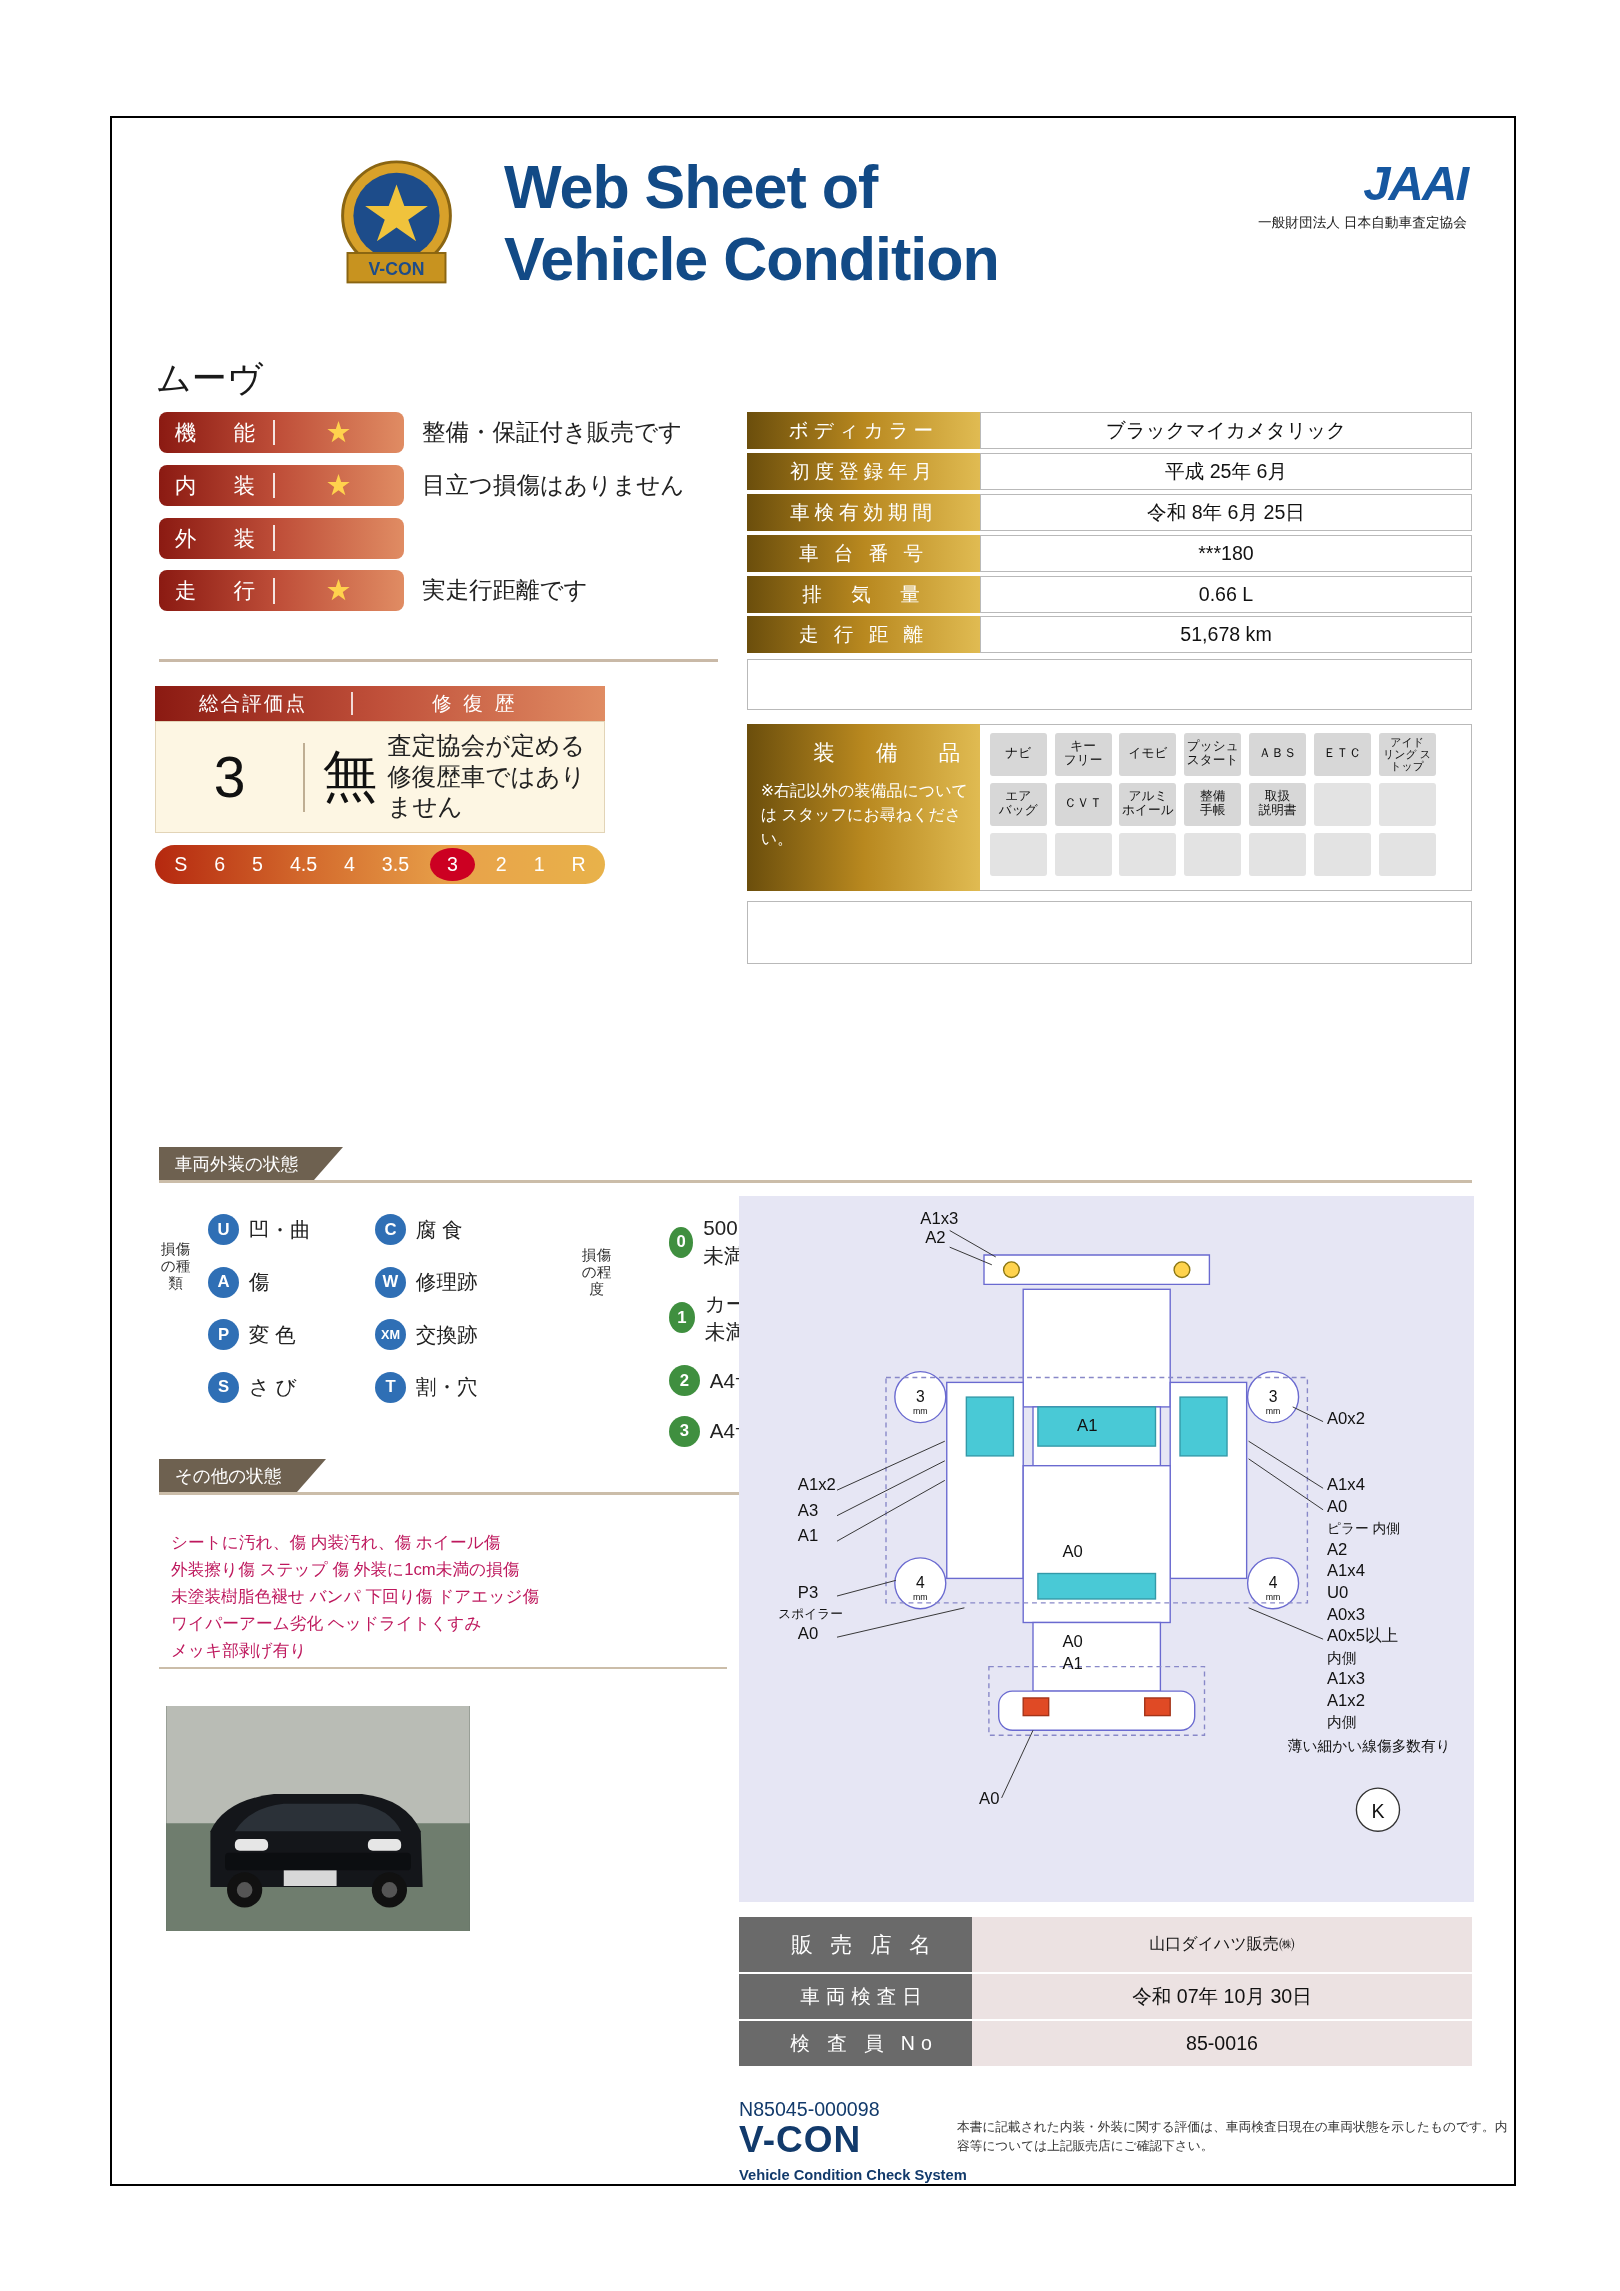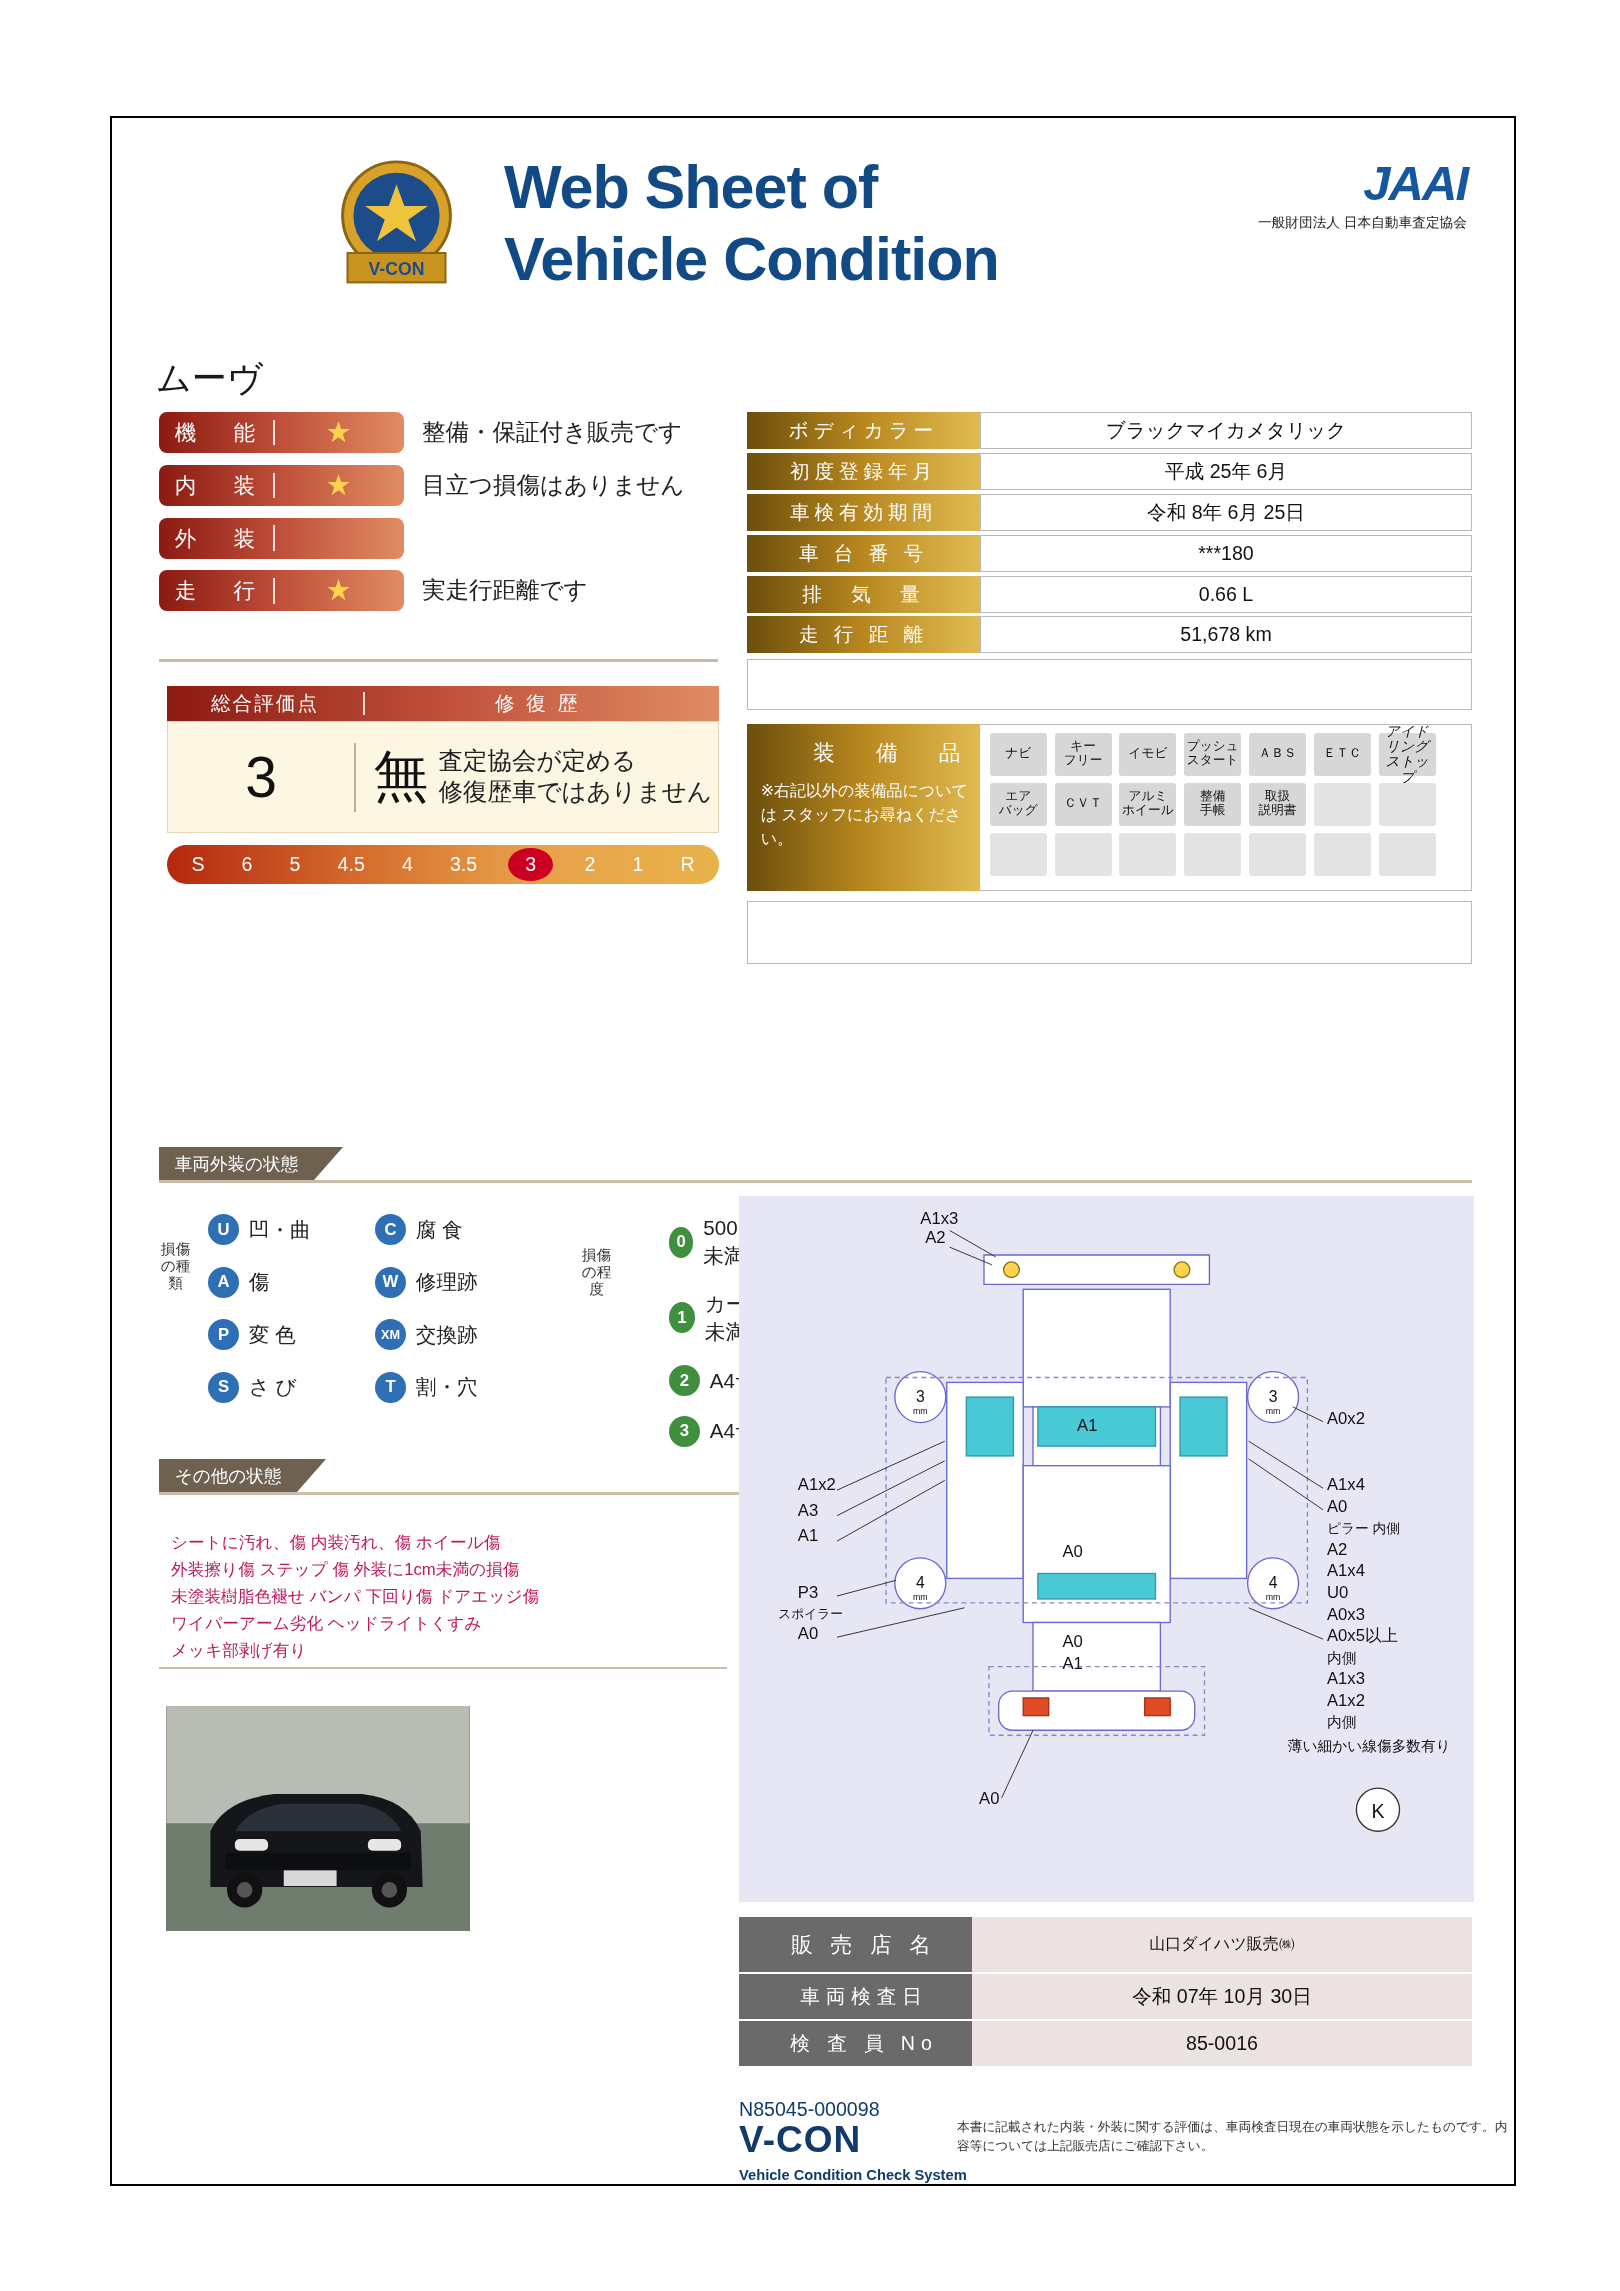--- a/index.html
+++ b/index.html
@@ -22,21 +22,21 @@
   .rate-lab{position:absolute;left:0;top:0;width:245px;height:41px;border-radius:8px;
     background:linear-gradient(to right,#8b1a12,#c0503a,#e08c63);color:#fff;font-size:21.6px;
     display:flex;align-items:center;}
   .rate-lab .t{width:108px;text-align:center;letter-spacing:7.8px;padding-left:5.9px;}
   .rate-lab .bar{width:2px;height:25.5px;background:#fff;opacity:.85;}
   .star{position:absolute;left:165px;top:5.9px;width:29px;height:29px;color:#ffd24d;font-size:29px;line-height:29px;text-align:center;}
   .rate-txt{position:absolute;left:263px;top:3.9px;font-size:23.5px;color:#222;}
   .hr-line{position:absolute;left:47px;width:559px;height:2.9px;background:#c9b9a7;}
 
   
-  .spanel{position:absolute;left:55px;top:568px;width:552px;}
+  .spanel{position:absolute;left:43px;top:568px;width:450px;}
   .spanel-head{height:35px;background:linear-gradient(to right,#8b1a12,#c0503a,#e08c63);color:#fff;font-size:19.6px;display:flex;align-items:center;}
   .spanel-head .a{width:196px;text-align:center;letter-spacing:2px;}
   .spanel-head .sep{width:2px;height:23.5px;background:#fff;opacity:.8;}
   .spanel-head .b{flex:1;text-align:center;letter-spacing:11.8px;}
   .spanel-body{height:110px;background:#fdf6e3;border:1px solid #e2d4b7;display:flex;align-items:center;}
   .score{width:186px;text-align:center;font-size:57px;color:#111;}
   .vsep{width:2px;height:69px;background:#bfae93;}
   .mu{font-size:55px;color:#111;margin:0 9.8px 0 17.6px;}
   .mu-txt{font-size:24.5px;color:#222;line-height:1.25;}
   .scale{margin-top:11.8px;height:39px;border-radius:19.6px;background:linear-gradient(to right,#b5280f,#d3692c,#e8a24a,#e8b24a);display:flex;align-items:center;justify-content:space-around;padding:0 5.9px;}
@@ -240,21 +240,21 @@
                 <span>スタート</span>
               </div>
           <div class="ecell">
                 <span>ＡＢＳ</span>
                 <span></span>
               </div>
           <div class="ecell">
                 <span>ＥＴＣ</span>
                 <span></span>
               </div>
-          <div class="ecell" style="font-size:14px;font-style:italic;">
+          <div class="ecell" style="font-size:11px;">
                 <span>アイド</span>
                 <span>リング ストップ</span>
               </div>
         </div>
         <div class="erow">
           <div class="ecell">
                 <span>エア</span>
                 <span>バッグ</span>
               </div>
           <div class="ecell">

